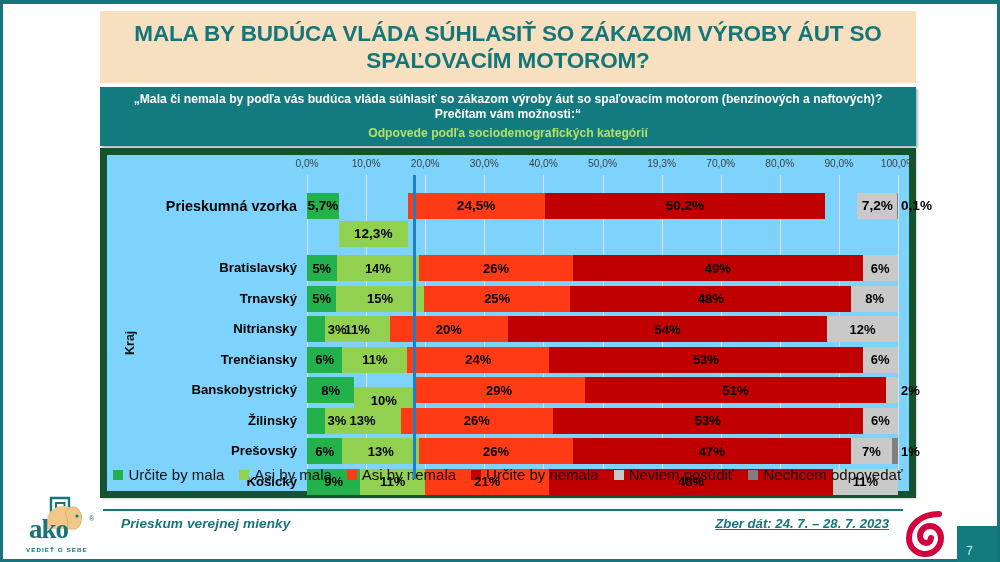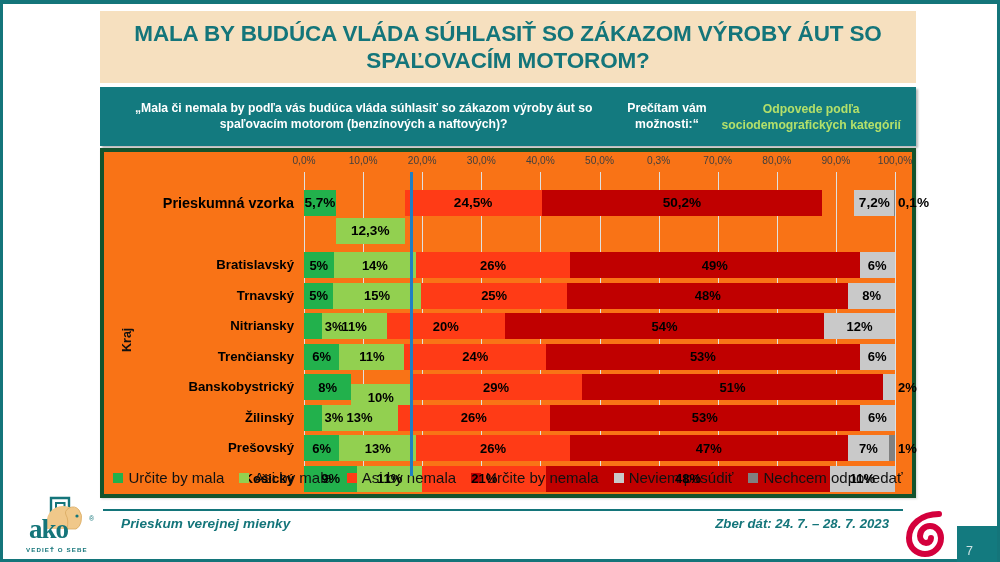--- a/index.html
+++ b/index.html
@@ -36,21 +36,21 @@
     letter-spacing: -0.15px;
   }
 
   
   #question-banner {
     position: absolute;
     left: 97px; top: 83px;
     width: 816px; height: 59px;
     background: #137a7f;
     box-shadow: 2px 2px 2px rgba(0,0,0,.28);
-    display: flex; flex-direction: row;
+    display: flex; flex-direction: column;
     align-items: center; justify-content: center;
     padding: 3px 10px;
   }
   .q-line {
     color: #ffffff;
     font-size: 12.2px;
     font-weight: bold;
     line-height: 1.28;
     text-align: center;
   }
@@ -61,22 +61,22 @@
     line-height: 1.28;
     margin-top: 3px;
     text-align: center;
   }
 
   
   #chart-panel {
     position: absolute;
     left: 97px; top: 144px;
     width: 816px; height: 350px;
-    background: #f97316;
-    border: 4px solid #14532d;
+    background: #7dd3fc;
+    border: 7px solid #14532d;
     box-shadow: 1px 1px 2px rgba(0,0,0,.16);
   }
 
   
   #axis-row {
     position: absolute;
     left: 0; top: 3px;
     height: 16px; width: 100%;
   }
   .tick-label {
@@ -190,20 +190,21 @@
     font-size: 13.6px; font-style: italic; font-weight: bold;
     color: #14757a;
     letter-spacing: .1px;
   }
   #footer-date {
     position: absolute;
     right: 108px; top: 512px;
     font-size: 13.2px; font-style: italic; font-weight: bold;
     color: #14757a;
     white-space: nowrap;
+    text-decoration: underline;
   }
   #page-badge {
     position: absolute;
     right: 0; top: 522px;
     width: 40px; height: 40px;
     background: #137a7f;
     color: #cfe3e4;
     font-size: 12.5px;
     display: flex; align-items: flex-end; justify-content: flex-start;
     padding: 0 0 8px 9px;
@@ -258,21 +259,21 @@
   </div>
 
   <div id="chart-panel">
     <div id="axis-row">
         <div class="tick-label" style="left: 200px;">0,0%</div>
         <div class="tick-label" style="left: 259.1px;">10,0%</div>
         <div class="tick-label" style="left: 318.2px;">20,0%</div>
         <div class="tick-label" style="left: 377.3px;">30,0%</div>
         <div class="tick-label" style="left: 436.4px;">40,0%</div>
         <div class="tick-label" style="left: 495.5px;">50,0%</div>
-        <div class="tick-label" style="left: 554.6px;">0,3%</div>
+        <div class="tick-label" style="left: 554.6px;">19,3%</div>
         <div class="tick-label" style="left: 613.7px;">70,0%</div>
         <div class="tick-label" style="left: 672.8px;">80,0%</div>
         <div class="tick-label" style="left: 731.9px;">90,0%</div>
         <div class="tick-label" style="left: 791px;">100,0%</div>
       </div>
     <div id="rowlabels">
       <div id="kraj-label">Kraj</div>
     <div class="row-label big" style="top: 24px;">Prieskumná vzorka</div>
         <div class="row-label" style="top: 86px;">Bratislavský</div>
         <div class="row-label" style="top: 116.5px;">Trnavský</div>

